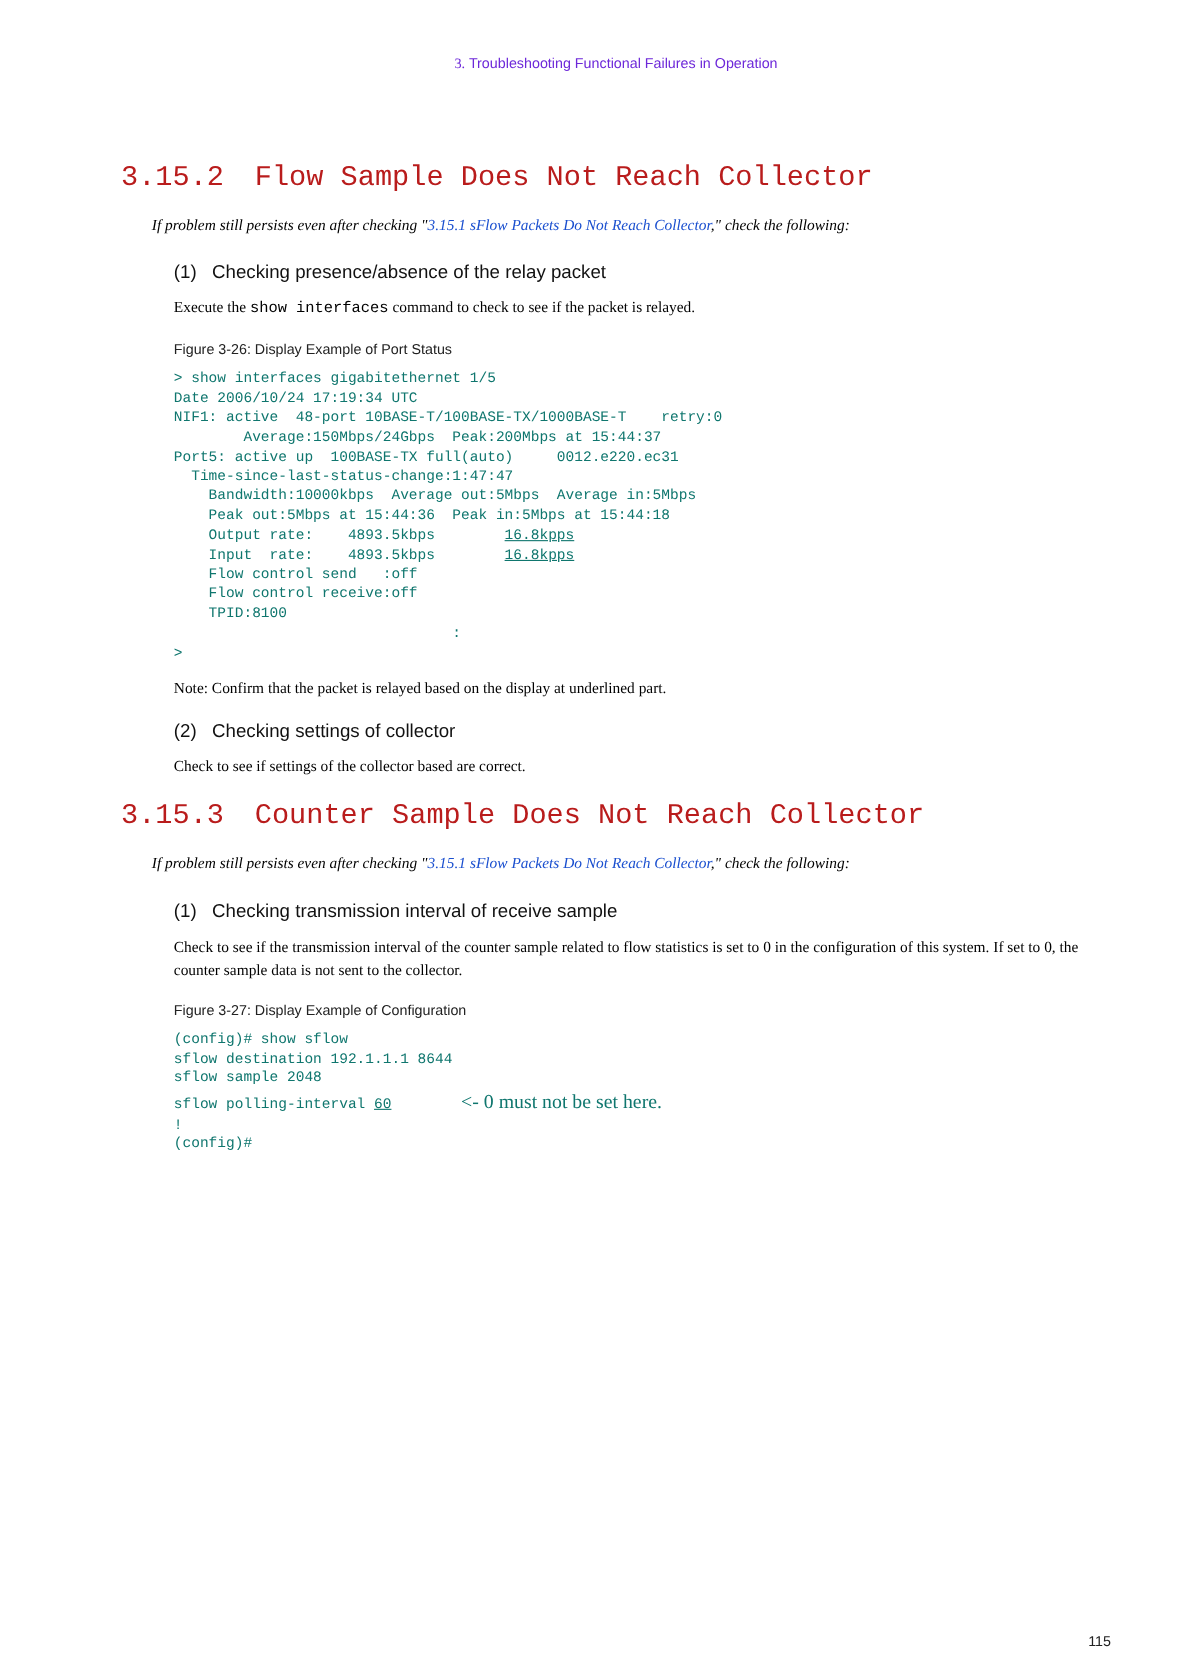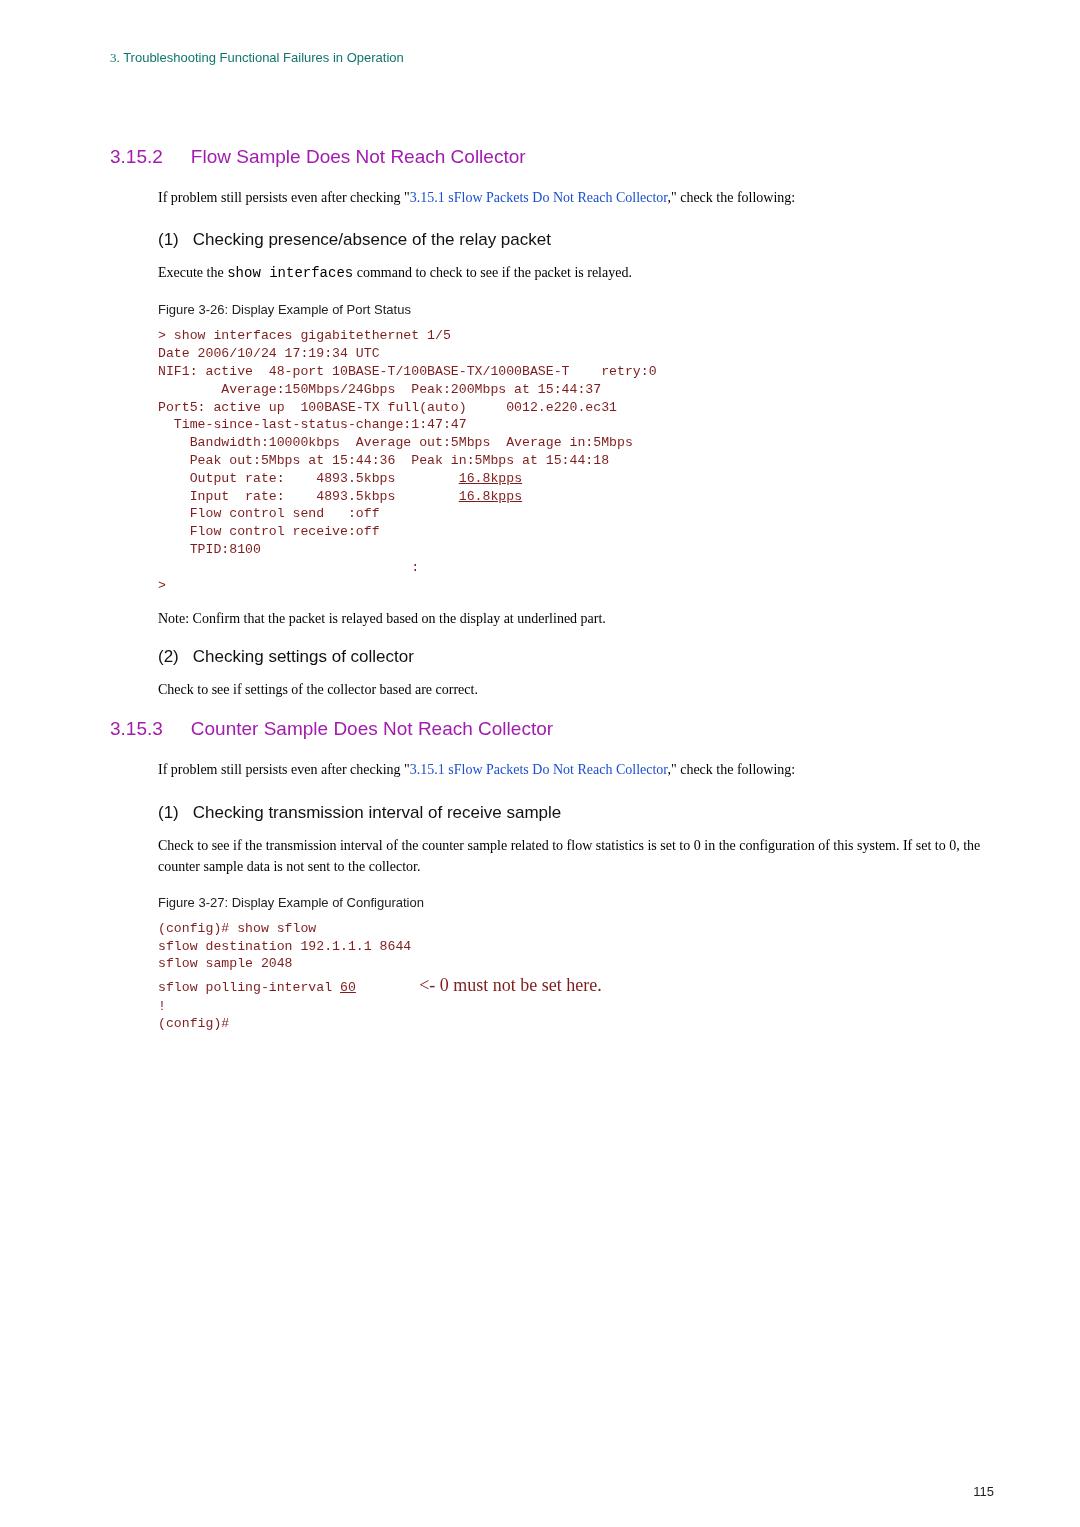--- a/index.html
+++ b/index.html
@@ -6,40 +6,41 @@
     body {
       font-family: "Times New Roman", Times, serif;
       background: #fff;
       color: #000;
       width: 1080px;
       height: 1527px;
       padding: 50px 70px 40px 110px;
       position: relative;
     }
     .header-right {
-      text-align: left;
+      text-align: center;
       font-family: Arial, Helvetica, sans-serif;
       font-size: 13px;
-      color: #0f766e;
+      color: #6d28d9;
       margin-bottom: 80px;
     }
     .header-right .num { font-family: "Times New Roman", serif; }
     h2.section-h2 {
-      font-family: Liberation Sans, sans-serif;
+      font-family: Liberation Mono, monospace;
       font-weight: 500;
-      font-size: 19px;
+      font-size: 26px;
       margin-bottom: 20px;
-      color: #a21caf;
+      color: #b91c1c;
     }
     h2.section-h2 .secnum { display: inline-block; margin-right: 28px; }
     p.intro {
       font-size: 14px;
-      margin-left: 48px;
+      margin-left: 28px;
       margin-bottom: 22px;
       line-height: 1.45;
+      font-style: italic;
     }
     a.link { color: #1a4fcf; text-decoration: none; }
     h3.sub-h3 {
       font-family: Arial, Helvetica, sans-serif;
       font-weight: 500;
       font-size: 17px;
       margin-left: 48px;
       margin-bottom: 12px;
       color: #111;
     }
@@ -58,31 +59,31 @@
       margin-bottom: 10px;
       color: #222;
     }
     pre.codeblock {
       font-family: "Courier New", Courier, monospace;
       font-size: 13.2px;
       line-height: 1.35;
       margin-left: 48px;
       margin-bottom: 14px;
       white-space: pre;
-      color: #7f1d1d;
+      color: #0f766e;
     }
     pre .u { text-decoration: underline; }
     .annot {
       font-family: "Times New Roman", serif;
       font-size: 18px;
     }
     .page-number {
       position: absolute;
       bottom: 28px;
-      right: 86px;
+      right: 70px;
       font-family: Arial, Helvetica, sans-serif;
       font-size: 13px;
       color: #222;
     }
     .sp-sm { margin-bottom: 8px; }
     .sp-lg { margin-bottom: 32px; }
   </style>
 </head>
 <body>
 

